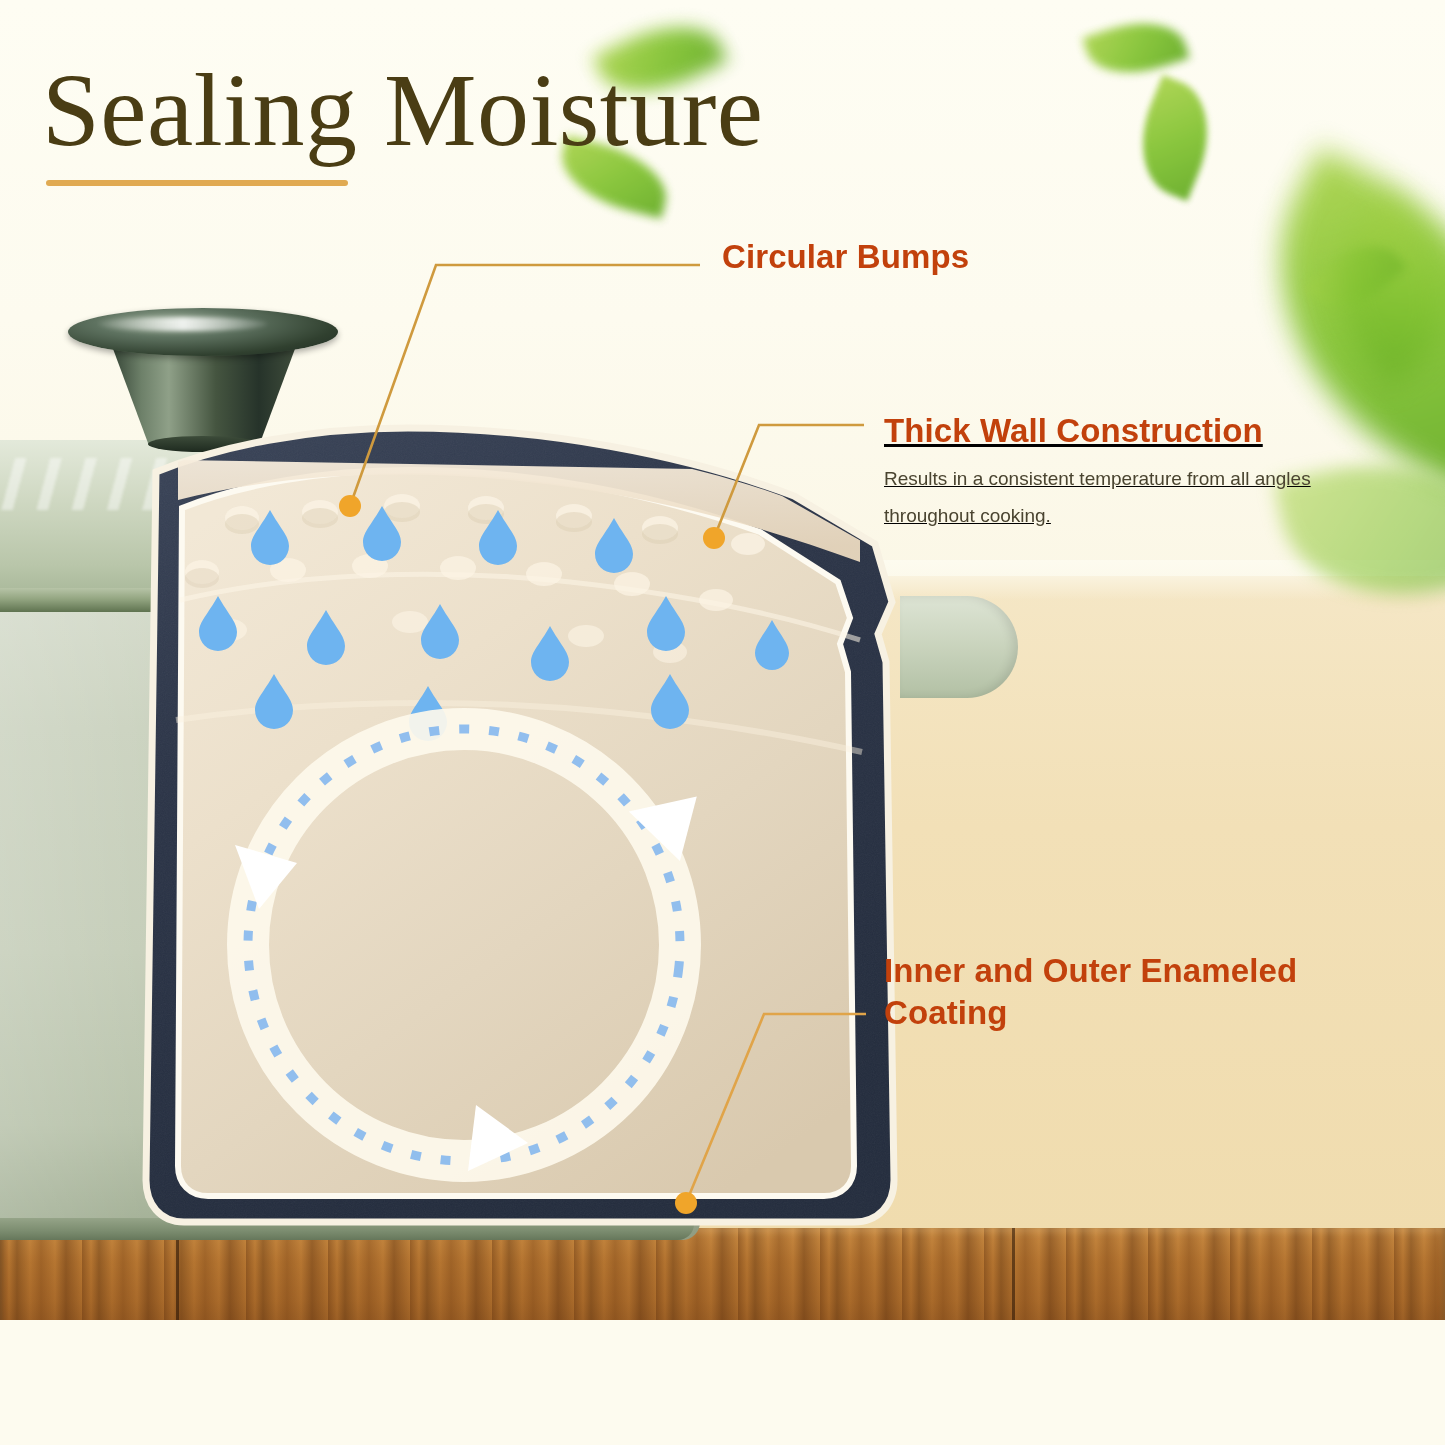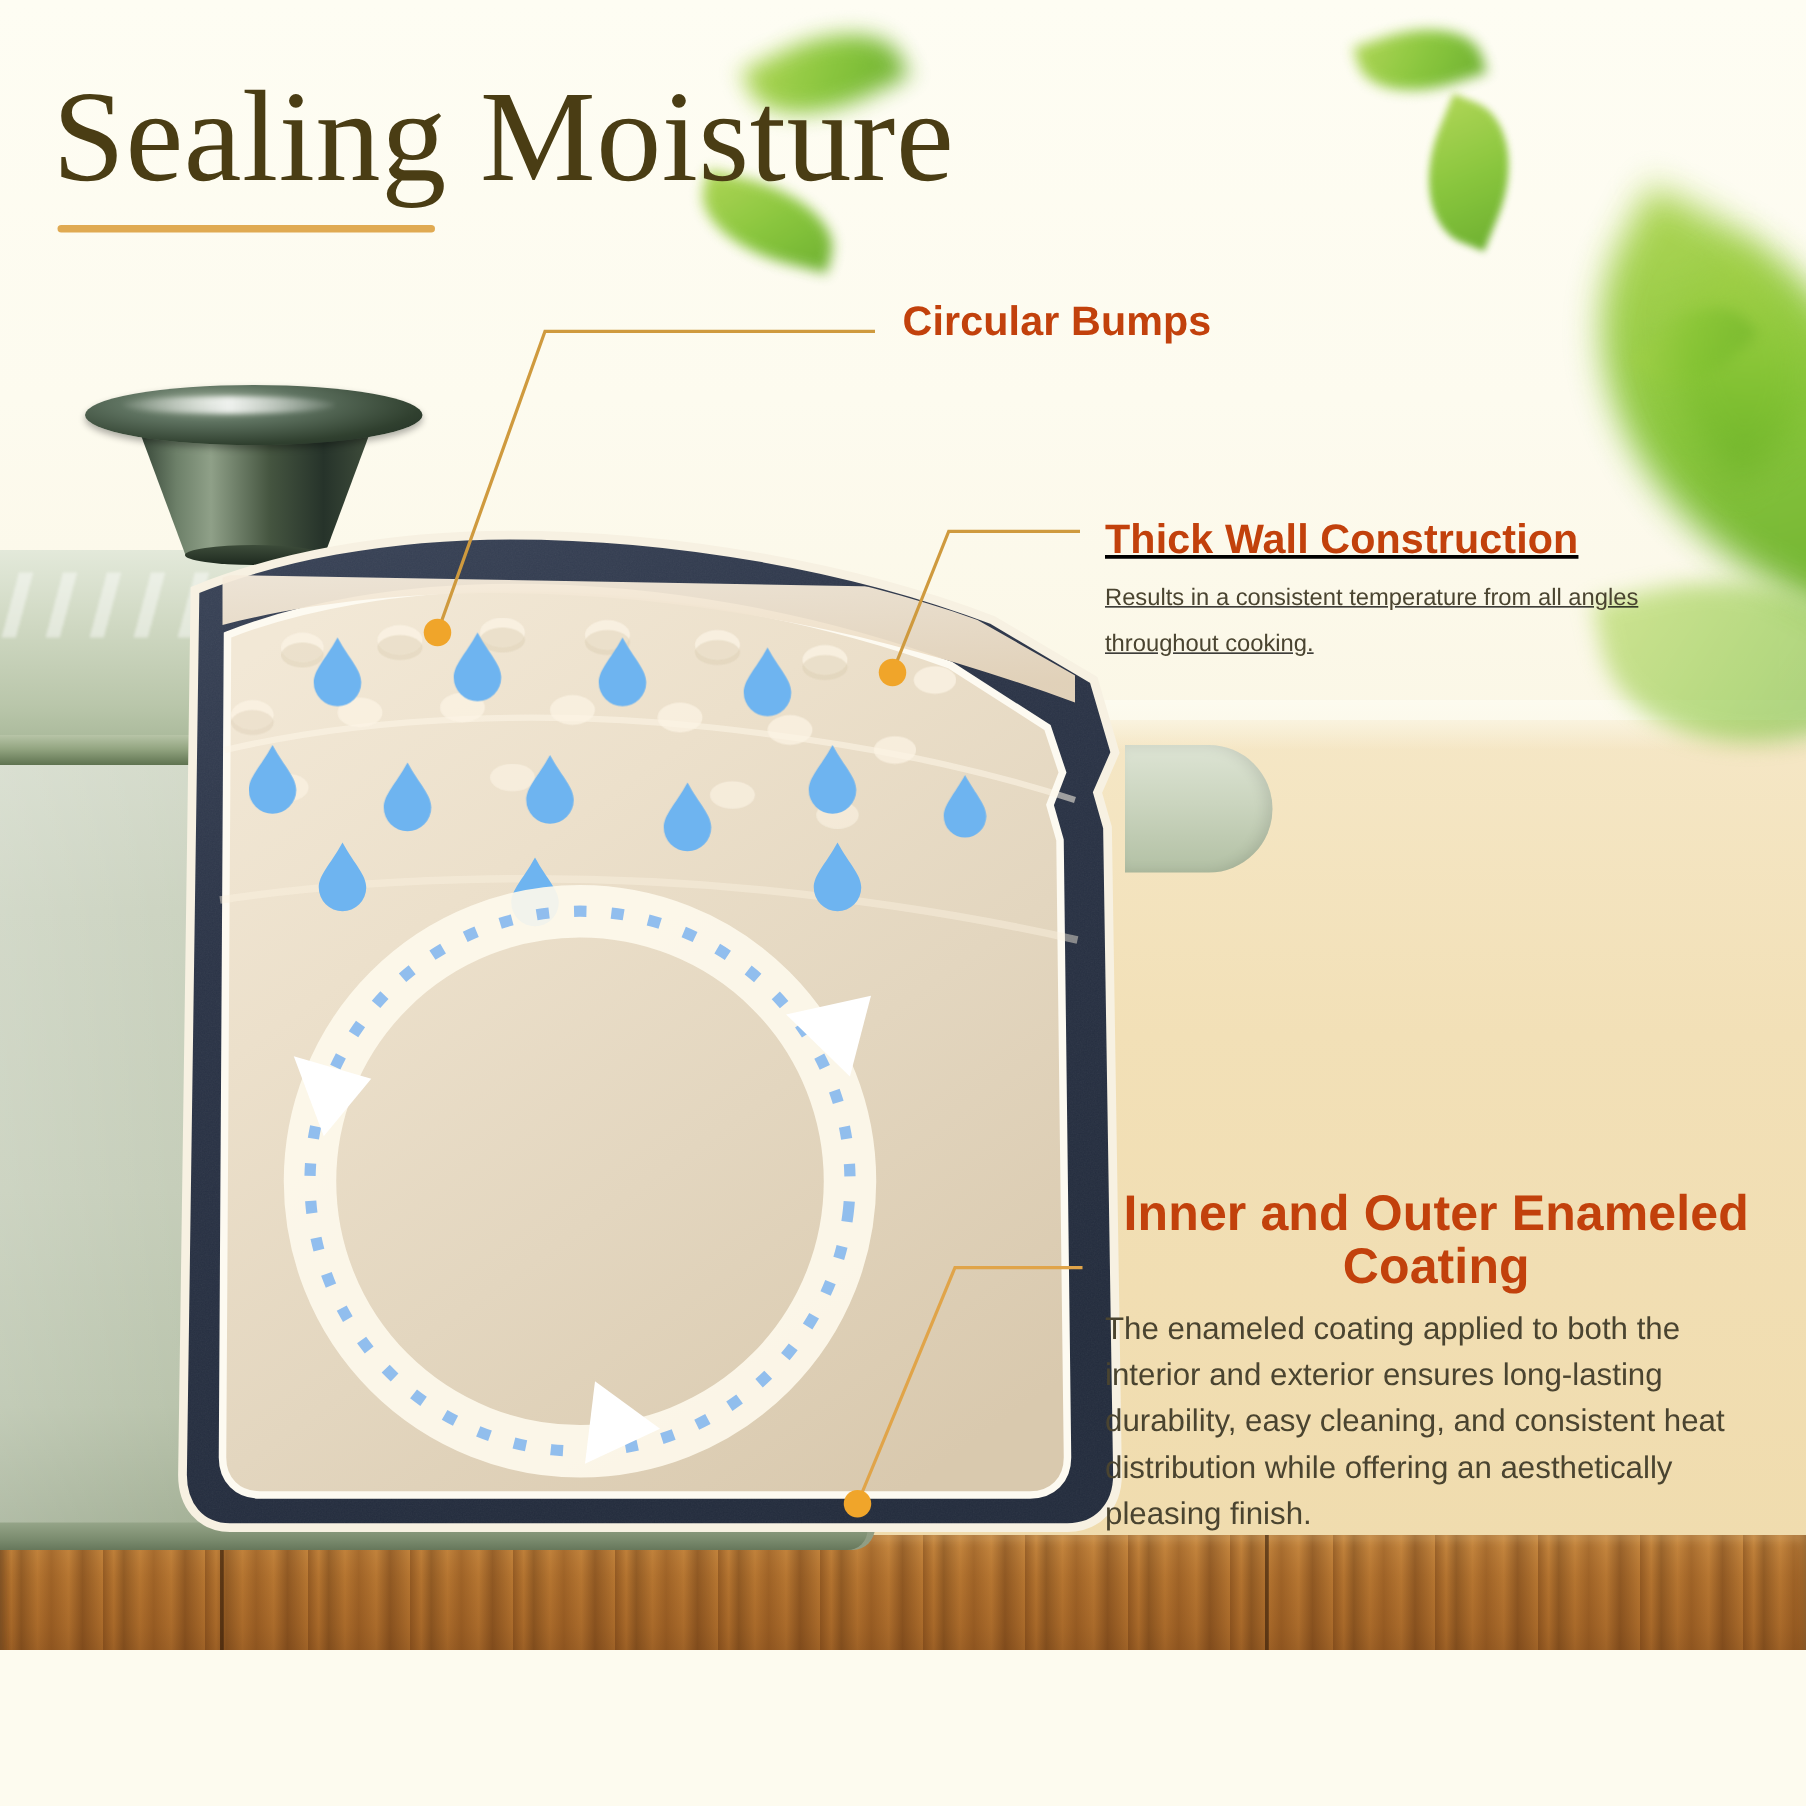--- a/index.html
+++ b/index.html
@@ -87,21 +87,21 @@
   .callout{position:absolute;}
   .co-title{font-weight:bold;color:#c2410c;letter-spacing:.1px;}
   .co-body{color:#4a4430;}
   #co1{left:722px;top:237px;width:600px;}
   #co1 .co-title{font-size:33px;line-height:40px;}
   #co1 .co-body{font-size:25px;line-height:37px;margin-top:9px;width:580px;}
   #co2{left:884px;top:411px;width:500px;text-decoration:underline;}
   #co2 .co-title{font-size:33px;line-height:40px;}
   #co2 .co-body{font-size:19px;line-height:37px;margin-top:9px;width:500px;}
   #co3{left:884px;top:950px;width:530px;}
-  #co3 .co-title{font-size:40px;line-height:42px;text-align:center;}
+  #co3 .co-title{font-size:33px;line-height:42px;}
   #co3 .co-body{font-size:25px;line-height:37px;margin-top:11px;width:535px;}
 
   
   #title{position:absolute;left:42px;top:56px;
     font-family:"Liberation Serif",serif;font-size:104px;line-height:108px;
     color:#4a3d14;letter-spacing:.5px;}
   #title-rule{position:absolute;left:46px;top:180px;width:302px;height:6px;
     background:#e0aa52;border-radius:3px;}
 </style>
 </head>
@@ -308,16 +308,15 @@
     <div class="co-title">Circular Bumps</div>
   </div>
 
   <div class="callout" id="co2">
     <div class="co-title">Thick Wall Construction</div>
     <div class="co-body">Results in a consistent temperature from all angles throughout cooking.</div>
   </div>
 
   <div class="callout" id="co3">
     <div class="co-title">Inner and Outer Enameled Coating</div>
-    <div class="co-body">The enameled coating applied to both the interior and exterior ensures long-lasting durability, easy cleaning, and consistent heat distribution while offering an aesthetically pleasing finish.</div>
   </div>
 
 </div>
 
 </body></html>

